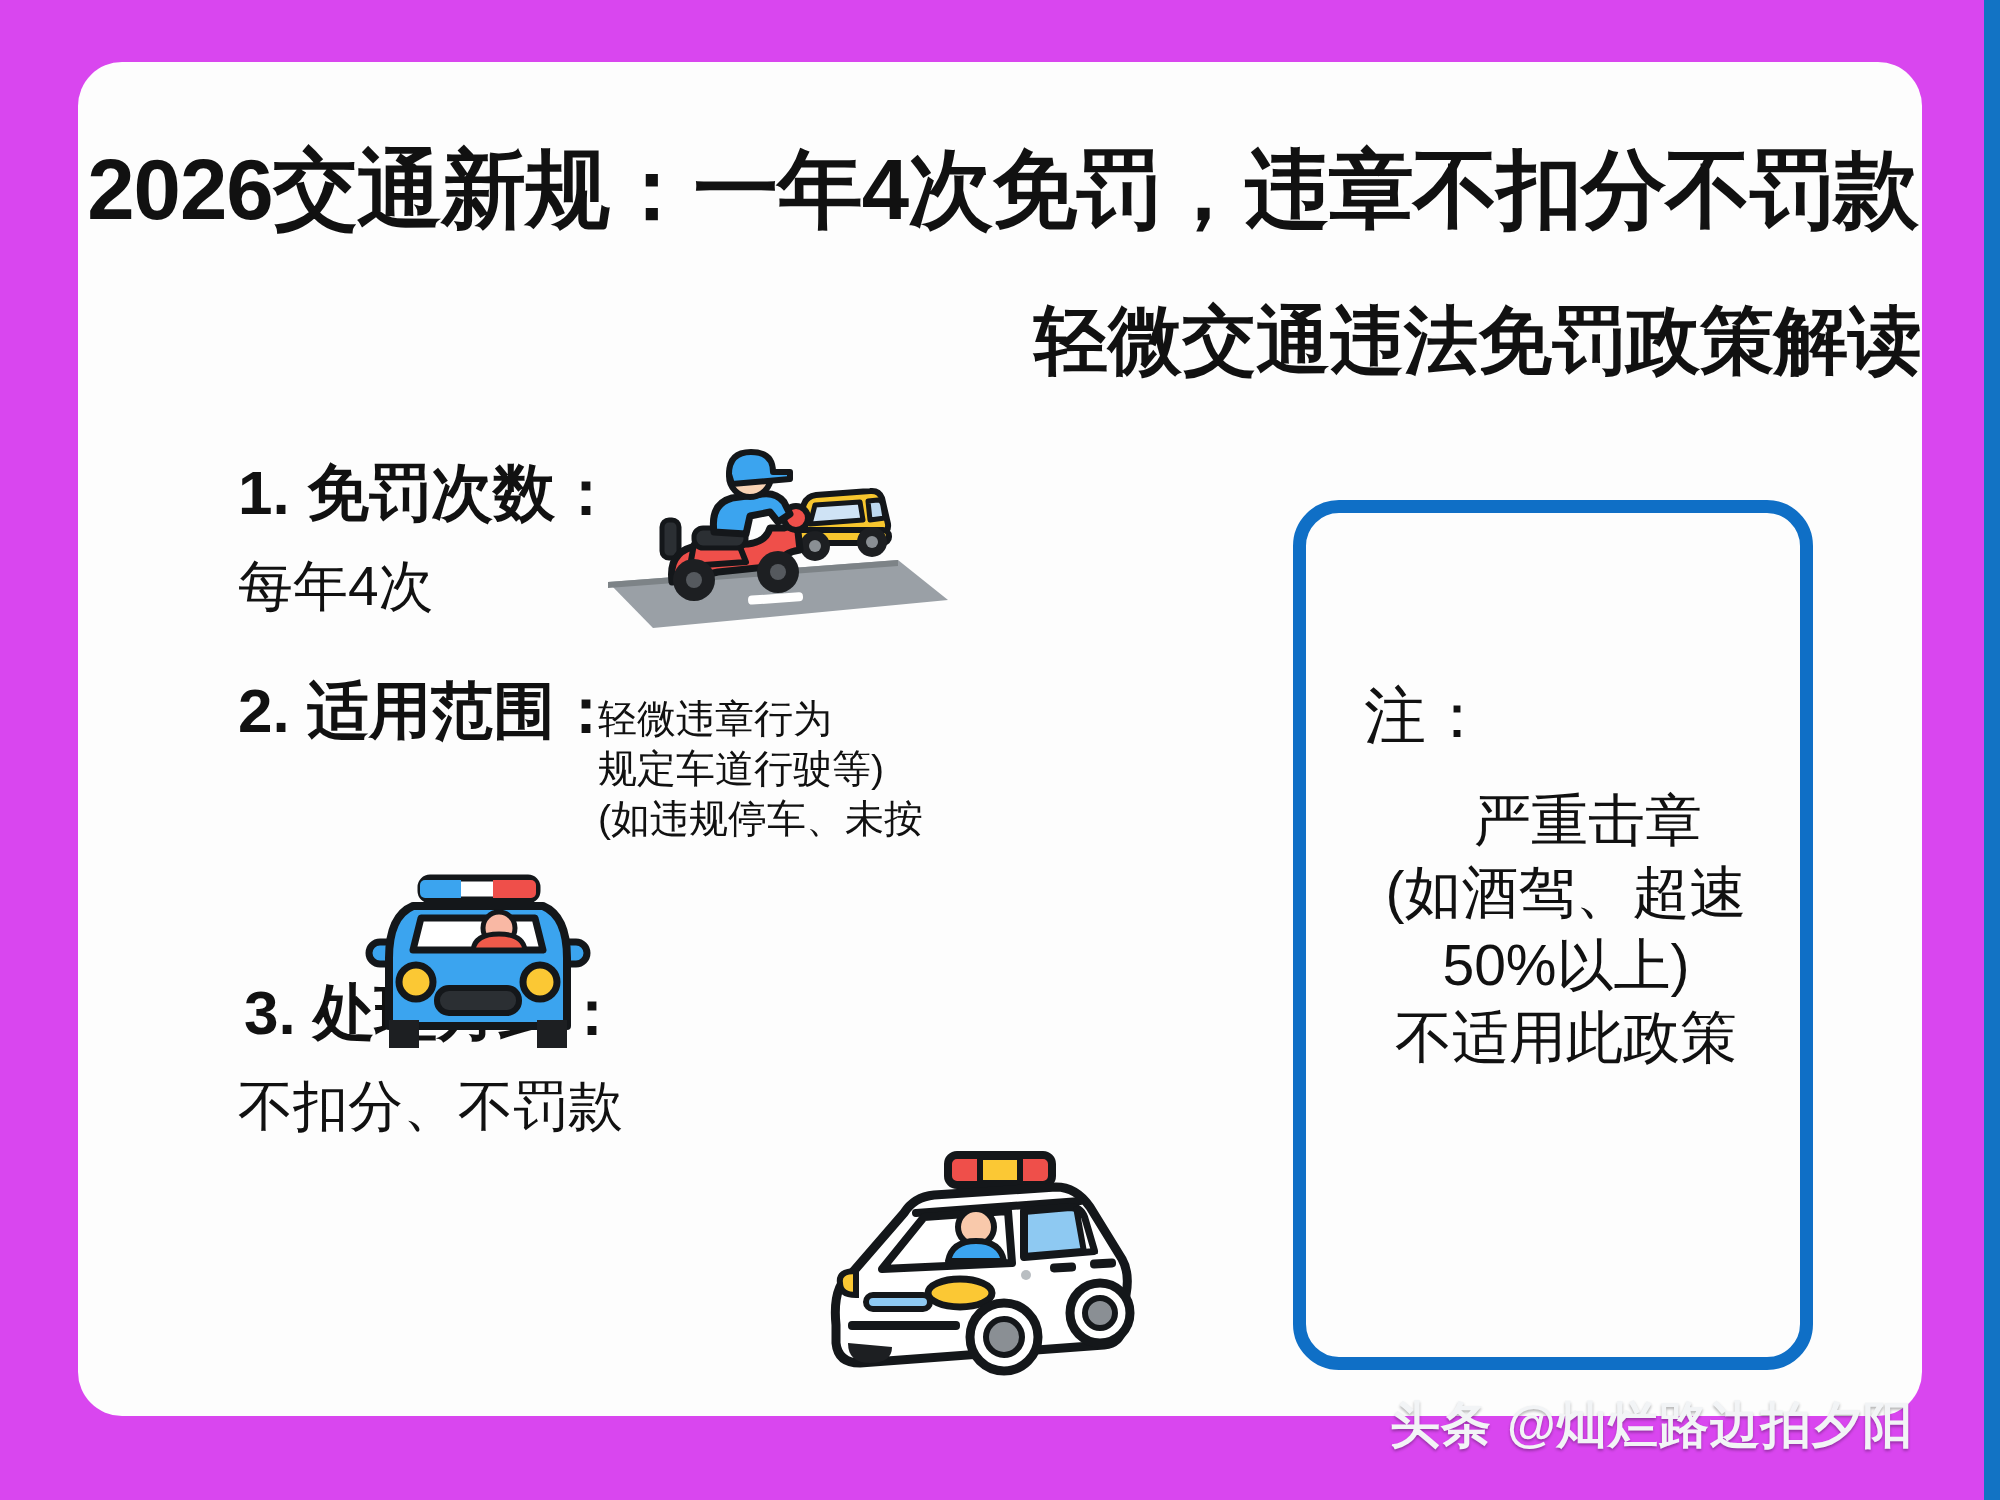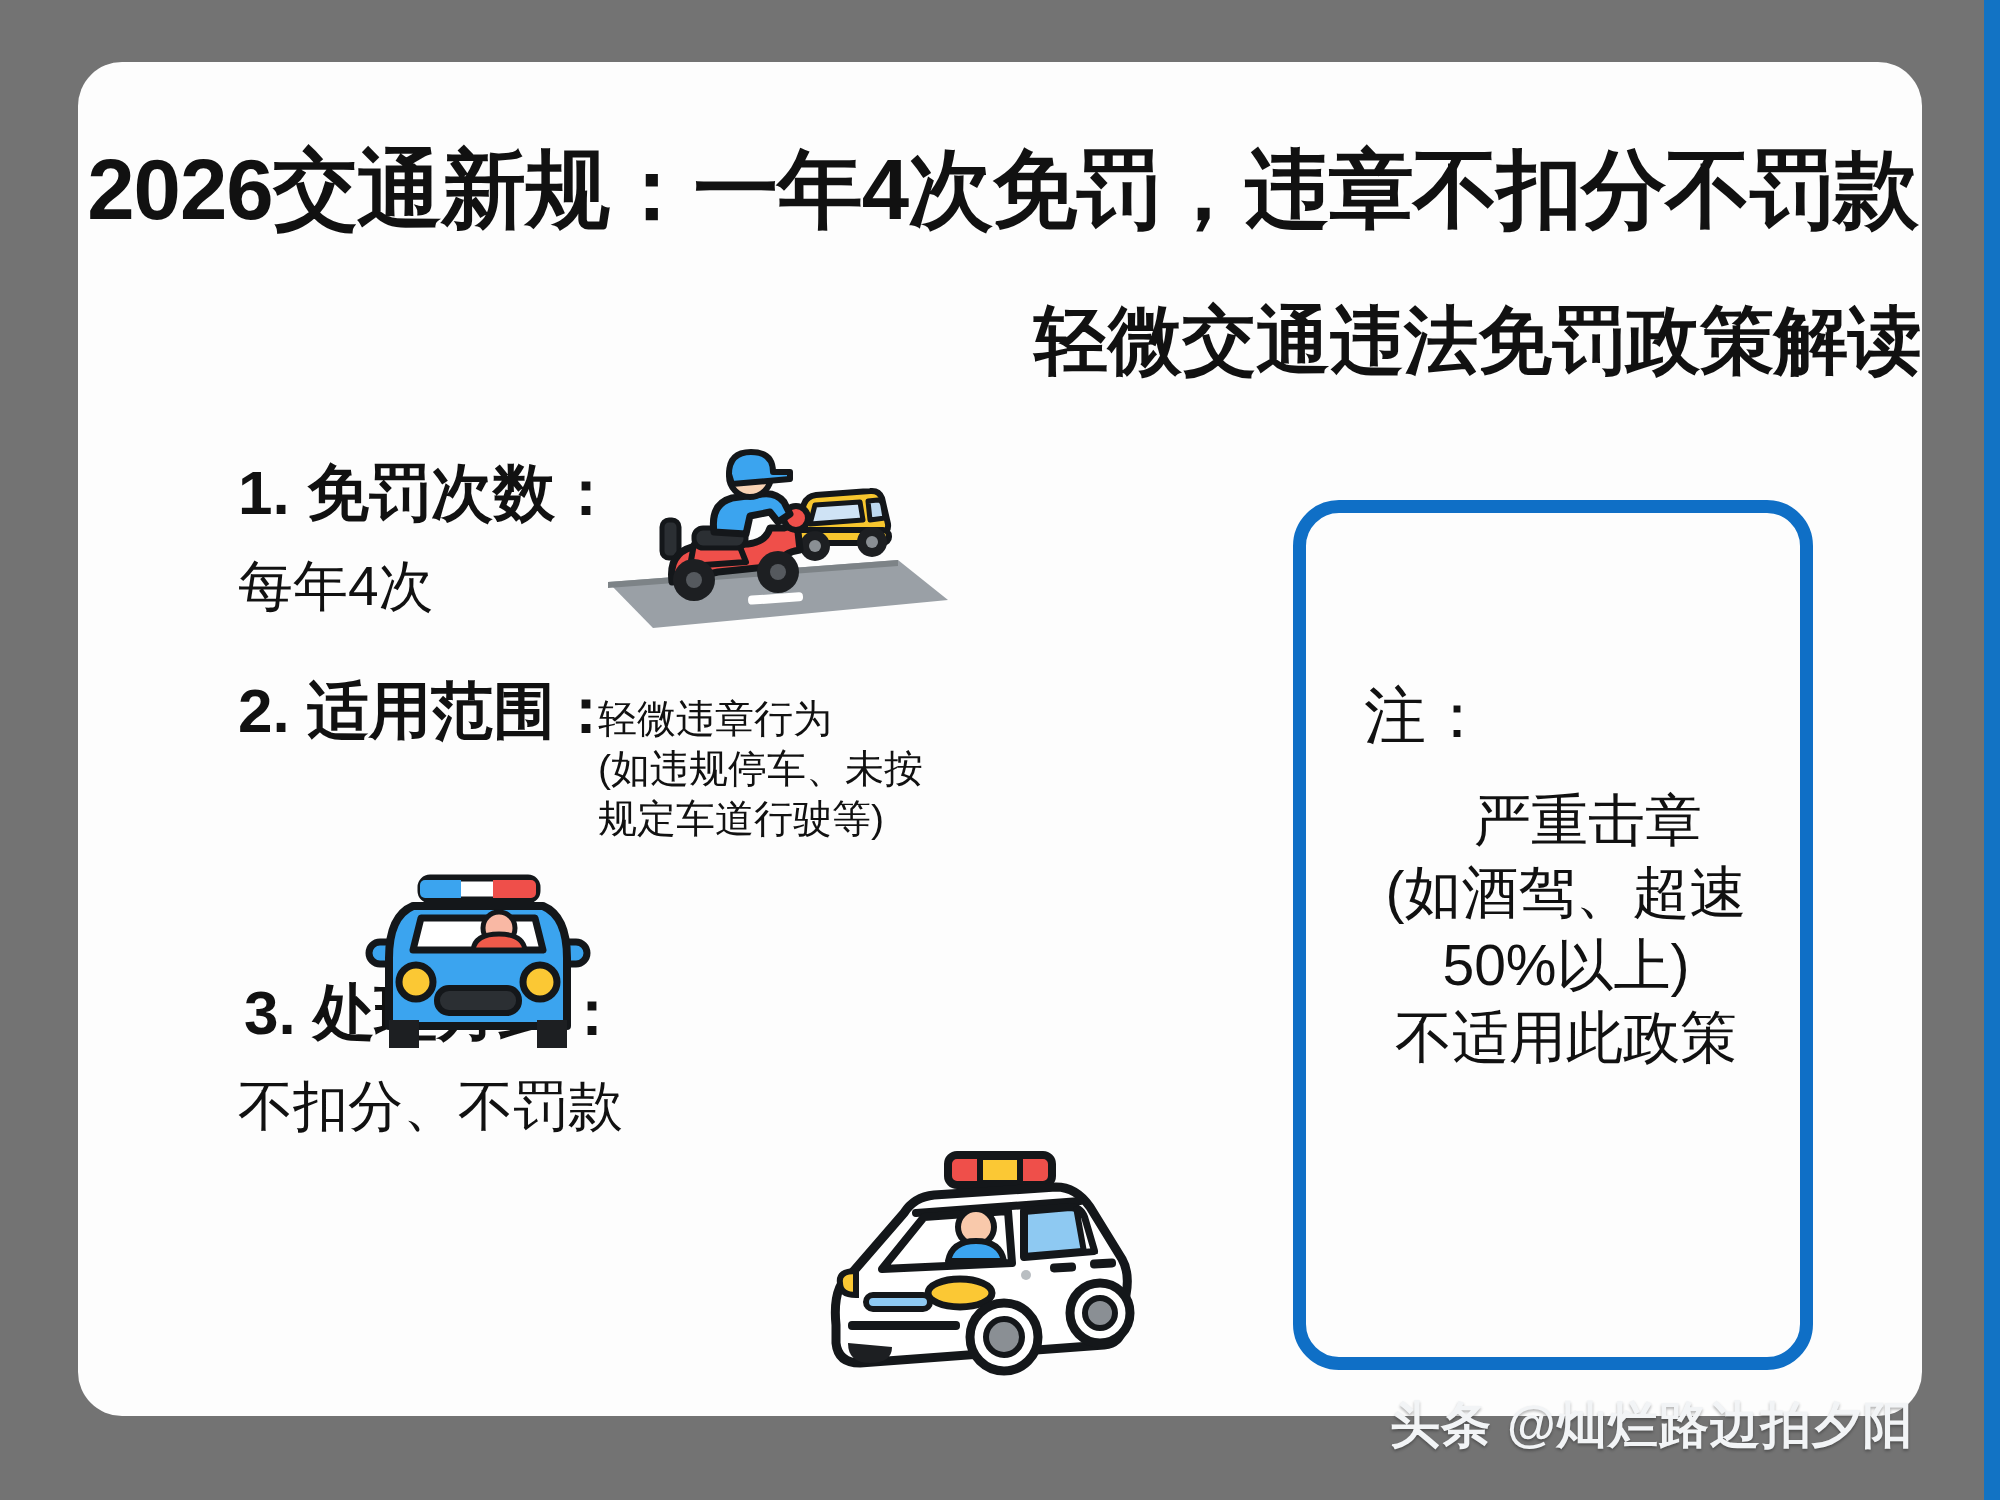--- a/index.html
+++ b/index.html
@@ -5,21 +5,21 @@
   html,body{margin:0;padding:0;}
   body{
     width:2000px;height:1500px;
     background:#1273c4;
     font-family:"Liberation Sans","DejaVu Sans",sans-serif;
     overflow:hidden;
   }
   .poster{
     position:relative;
     width:1984px;height:1500px;
-    background:#737373;
+    background:#d946ef;
   }
   .card{
     position:absolute;
     left:78px;top:62px;
     width:1844px;height:1354px;
     background:#fdfdfd;
     border-radius:44px;
     box-sizing:border-box;
   }
   
@@ -128,22 +128,22 @@
       <div class="item item1">
         <div class="item-head">1. 免罚次数：</div>
         <div class="item-body">每年4次</div>
       </div>
 
       <div class="item item2">
         <div class="item-head">2. 适用范围：</div>
       </div>
       <div class="item2-body">
         <div>轻微违章行为</div>
+        <div>规定车道行驶等)</div>
         <div>(如违规停车、未按</div>
-        <div>规定车道行驶等)</div>
       </div>
 
       <div class="item item3">
         <div class="item-head">3. 处理方式：</div>
         <div class="item-body">不扣分、不罚款</div>
       </div>
     </div>
 
     <div class="ill ill-scooter">
       <svg viewBox="0 0 350 200" width="350" height="200">

